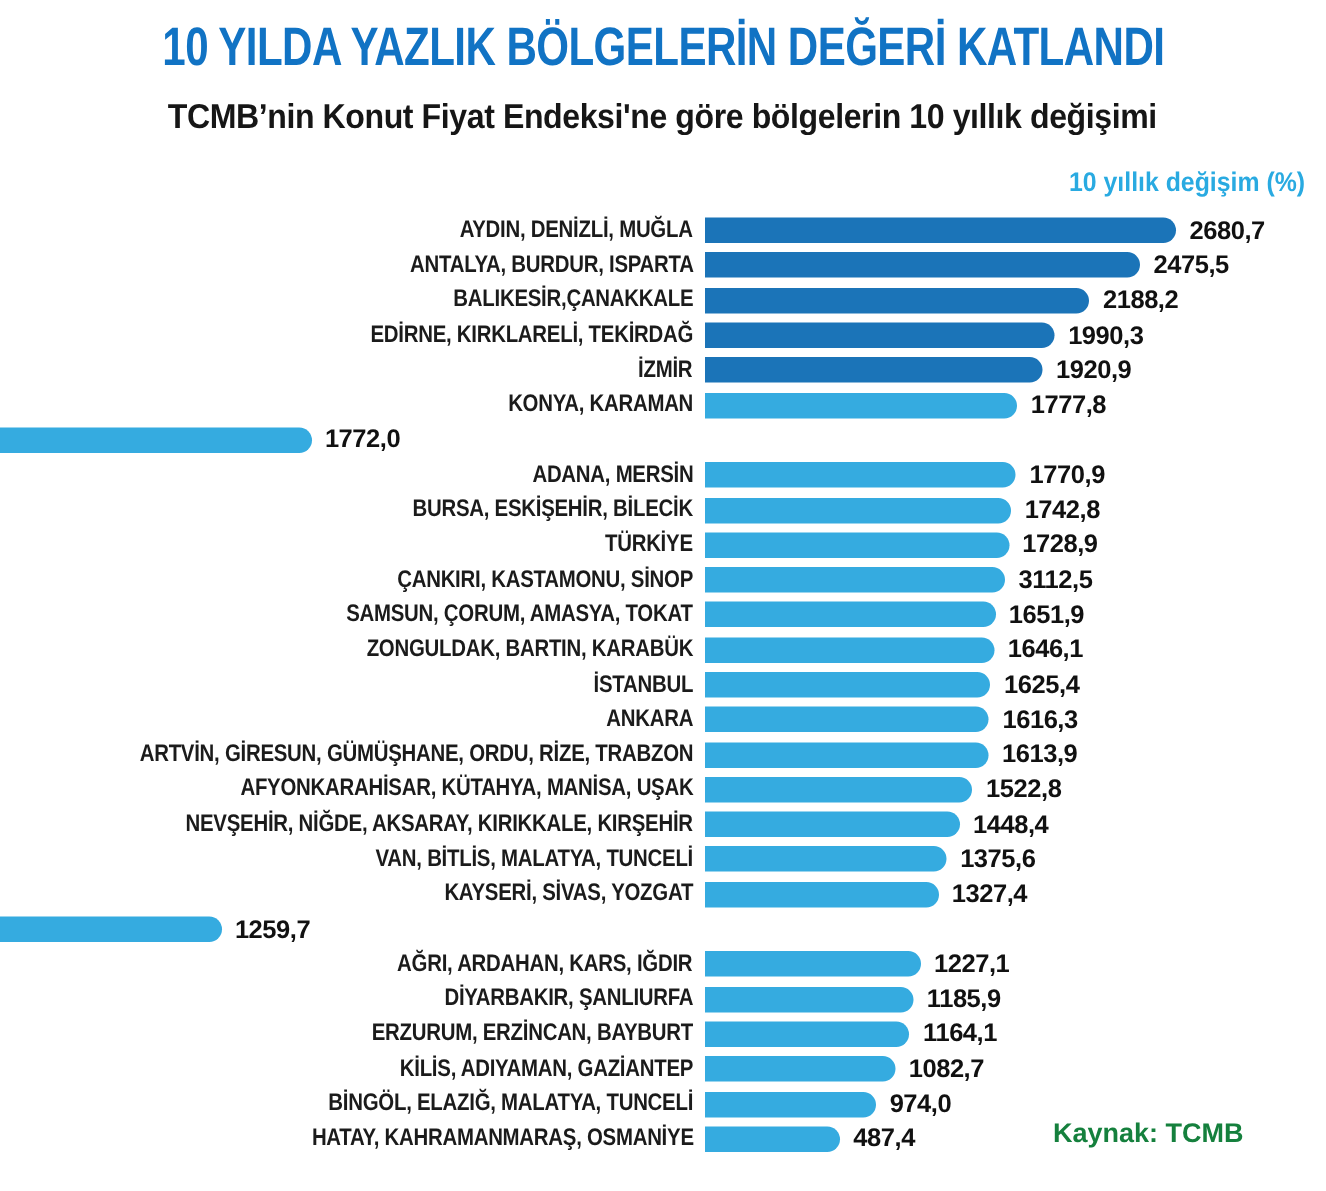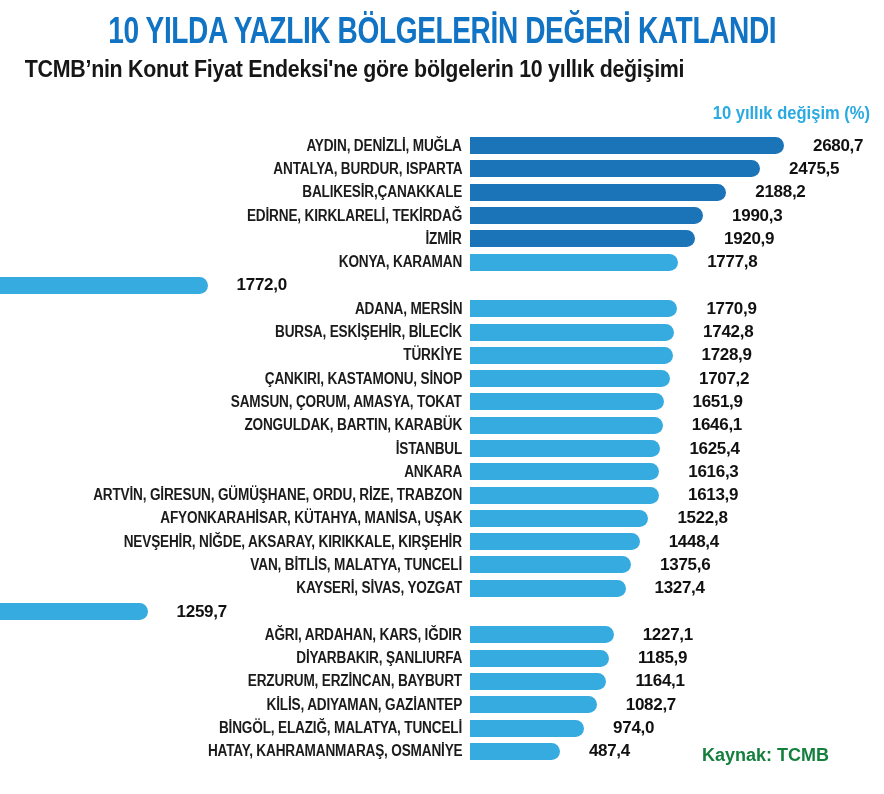--- a/index.html
+++ b/index.html
@@ -10,21 +10,21 @@
     position: relative;
     overflow: hidden;
   }
   .title-wrap { padding-top: 10px; text-align: center; }
   .title-text {
     display: inline-block; white-space: nowrap;
     transform: scaleX(0.78); transform-origin: 50% 50%;
     font-size: 36px; font-weight: bold; letter-spacing: -0.5px;
     color: #1173c4;
   }
-  .subtitle-wrap { margin-top: 4px; }
+  .subtitle-wrap { margin-top: 12px; text-align: center; }
   .subtitle-text {
     display: inline-block; white-space: nowrap;
     transform: scaleX(0.93); transform-origin: 50% 50%;
     font-size: 23px; font-weight: bold; letter-spacing: -0.3px;
     color: #161616;
   }
   .axis-label-wrap { margin-top: 20px; text-align: right; padding-right: 14px; height: 22px; padding-left: 36px; }
   .axis-label {
     display: inline-block; white-space: nowrap;
     transform: scaleX(0.92); transform-origin: 100% 50%;
@@ -36,21 +36,21 @@
   .row-label {
     width: 470px; box-sizing: border-box;
     text-align: right; padding-right: 8px; white-space: nowrap;
   }
   .row-label-text {
     display: inline-block; white-space: nowrap;
     transform: scaleX(0.85); transform-origin: 100% 50%;
     font-size: 16px; font-weight: bold; letter-spacing: -0.2px;
     color: #1b1b1b;
   }
-  .bar-area { flex: 1; display: flex; align-items: center; min-width: 0; gap: 20px; }
+  .bar-area { flex: 1; display: flex; align-items: center; min-width: 0; }
   .bar { height: 17px; border-radius: 0 9px 9px 0; }
   .bar-value {
     margin-left: 9px; white-space: nowrap;
     font-size: 17px; font-weight: bold; letter-spacing: -0.3px;
     color: #111111;
   }
   .source-note {
     position: absolute; top: 745px; right: 55px;
     font-size: 18px; font-weight: bold; color: #15803d;
   }
@@ -137,21 +137,21 @@
       <div class="row-label"><span class="row-label-text">TÜRKİYE</span></div>
       <div class="bar-area">
         <div class="bar" style="width: 202.5px; background: rgb(53, 171, 224);"></div>
         <span class="bar-value">1728,9</span>
       </div>
     </div>
     <div class="row">
       <div class="row-label"><span class="row-label-text">ÇANKIRI, KASTAMONU, SİNOP</span></div>
       <div class="bar-area">
         <div class="bar" style="width: 200px; background: rgb(53, 171, 224);"></div>
-        <span class="bar-value">1707,2</span>
+        <span class="bar-value">3112,5</span>
       </div>
     </div>
     <div class="row">
       <div class="row-label"><span class="row-label-text">SAMSUN, ÇORUM, AMASYA, TOKAT</span></div>
       <div class="bar-area">
         <div class="bar" style="width: 193.5px; background: rgb(53, 171, 224);"></div>
         <span class="bar-value">1651,9</span>
       </div>
     </div>
     <div class="row">

